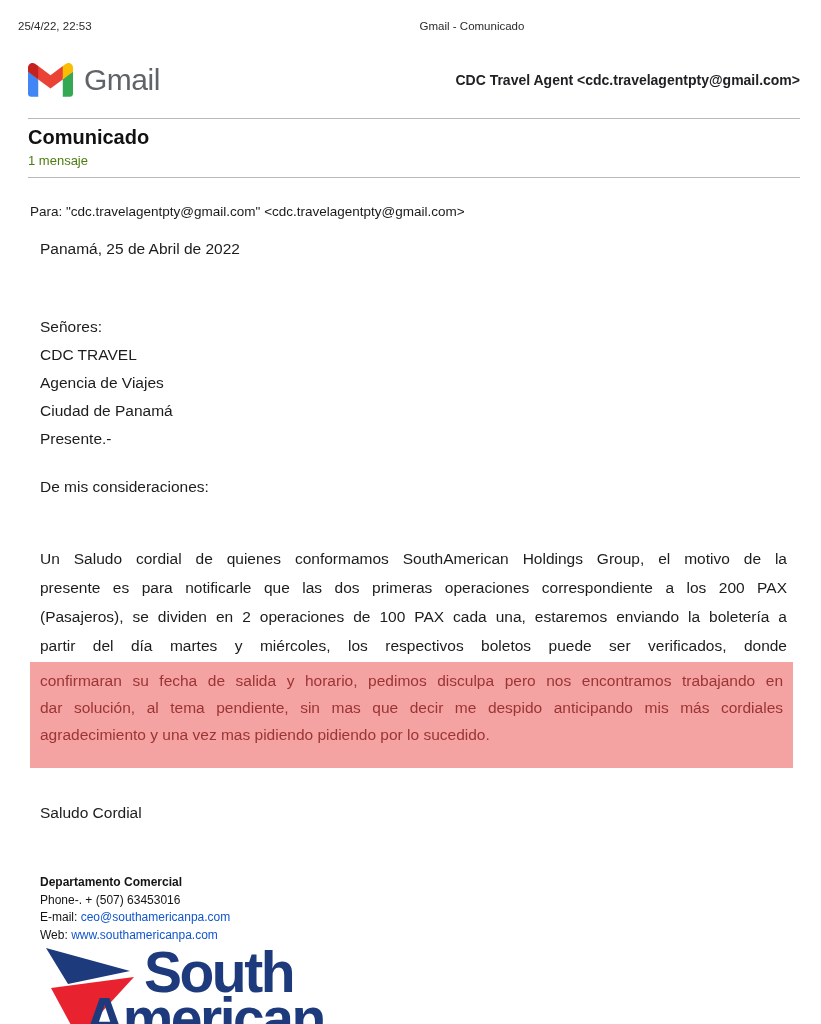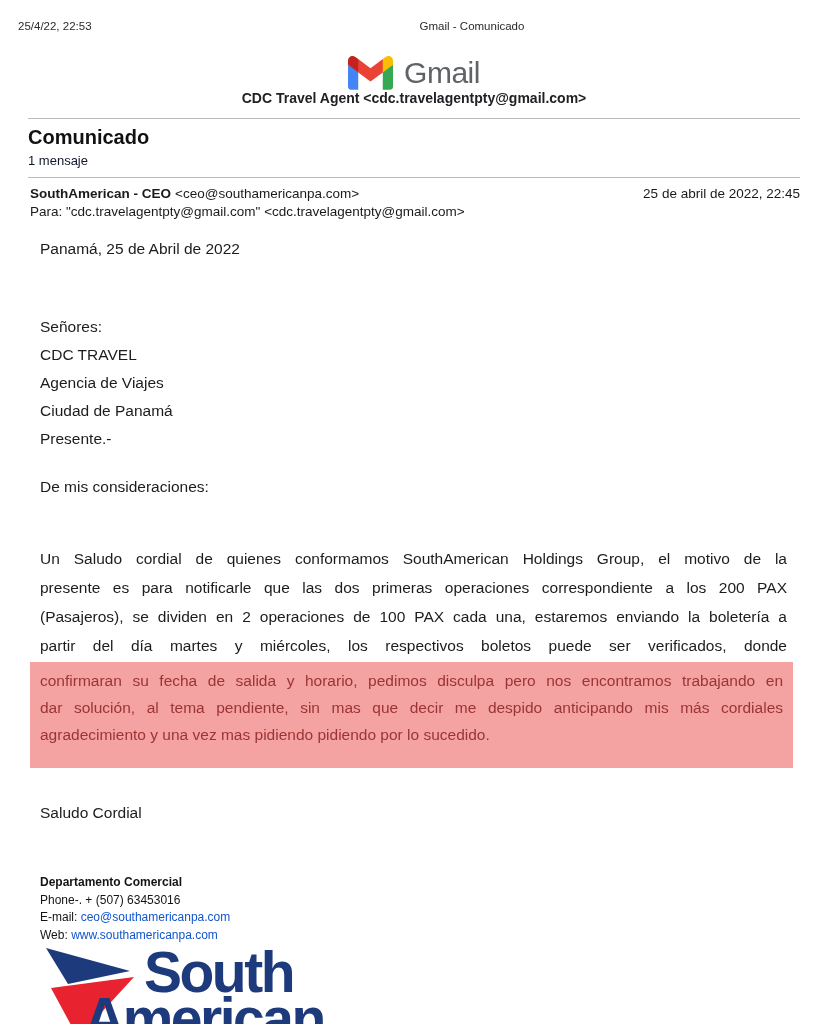--- a/index.html
+++ b/index.html
@@ -12,32 +12,32 @@
     overflow:hidden;
   }
   .page { position:relative; width:821px; height:996px; background:#fff; }
 
   
   .print-datetime { position:absolute; top:20px; left:18px; font-size:11.5px; color:#2b2b2b; }
   .print-title    { position:absolute; top:20px; left:472px; transform:translateX(-50%); font-size:11.5px; color:#2b2b2b; white-space:nowrap; }
 
   
   .gmail-bar { position:absolute; top:56px; left:28px; right:21px; height:48px;
-               display:flex; justify-content:space-between; align-items:center;flex-direction:column; }
+               display:flex; justify-content:space-between; align-items:center; }
   .gmail-logo { display:flex; align-items:center; gap:11px; }
   .gmail-wordmark { font-size:30px; color:#5f6368; letter-spacing:-0.5px; }
   .account-header { font-size:14px; font-weight:bold; color:#202124;text-align:right; }
 
   .rule { position:absolute; left:28px; right:21px; border-top:1px solid #b9b9b9; height:0; }
   .rule-1 { top:118px; }
   .rule-2 { top:177px; }
 
   
   .subject { position:absolute; top:126px; left:28px; font-size:20px; font-weight:bold; color:#111; }
-  .msg-count { position:absolute; top:153px; left:28px; font-size:13px; color:#0f172a; }
+  .msg-count { position:absolute; top:153px; left:28px; font-size:13px; color:#4d7c0f; }
 
   
   .sender-row { position:absolute; top:186px; left:30px; right:21px;
                 display:flex; justify-content:space-between; font-size:13.5px; color:#1a1a1a; }
   .sender-name { font-weight:bold; }
   .sender-email { margin-left:4px; }
   .to-line { position:absolute; top:204px; left:30px; font-size:13.5px; color:#1a1a1a; }
 
   
   .body-content { position:absolute; top:235px; left:40px; width:747px;
@@ -92,26 +92,20 @@
     <div class="account-header">CDC Travel Agent &lt;cdc.travelagentpty@gmail.com&gt;</div>
   </div>
 
   <div class="rule rule-1"></div>
 
   <div class="subject">Comunicado</div>
   <div class="msg-count">1 mensaje</div>
 
   <div class="rule rule-2"></div>
 
-  <div class="sender-row">
-    <div>
-      <span class="sender-name">SouthAmerican - CEO</span><span class="sender-email">&lt;ceo@southamericanpa.com&gt;</span>
-    </div>
-    <div>25 de abril de 2022, 22:45</div>
-  </div>
   <div class="to-line">Para: "cdc.travelagentpty@gmail.com" &lt;cdc.travelagentpty@gmail.com&gt;</div>
 
   <div class="body-content">
 
     <div class="dateline">Panamá, 25 de Abril de 2022</div>
 
     <div class="recipients">
       <div>Señores:</div>
       <div>CDC TRAVEL</div>
       <div>Agencia de Viajes</div>

